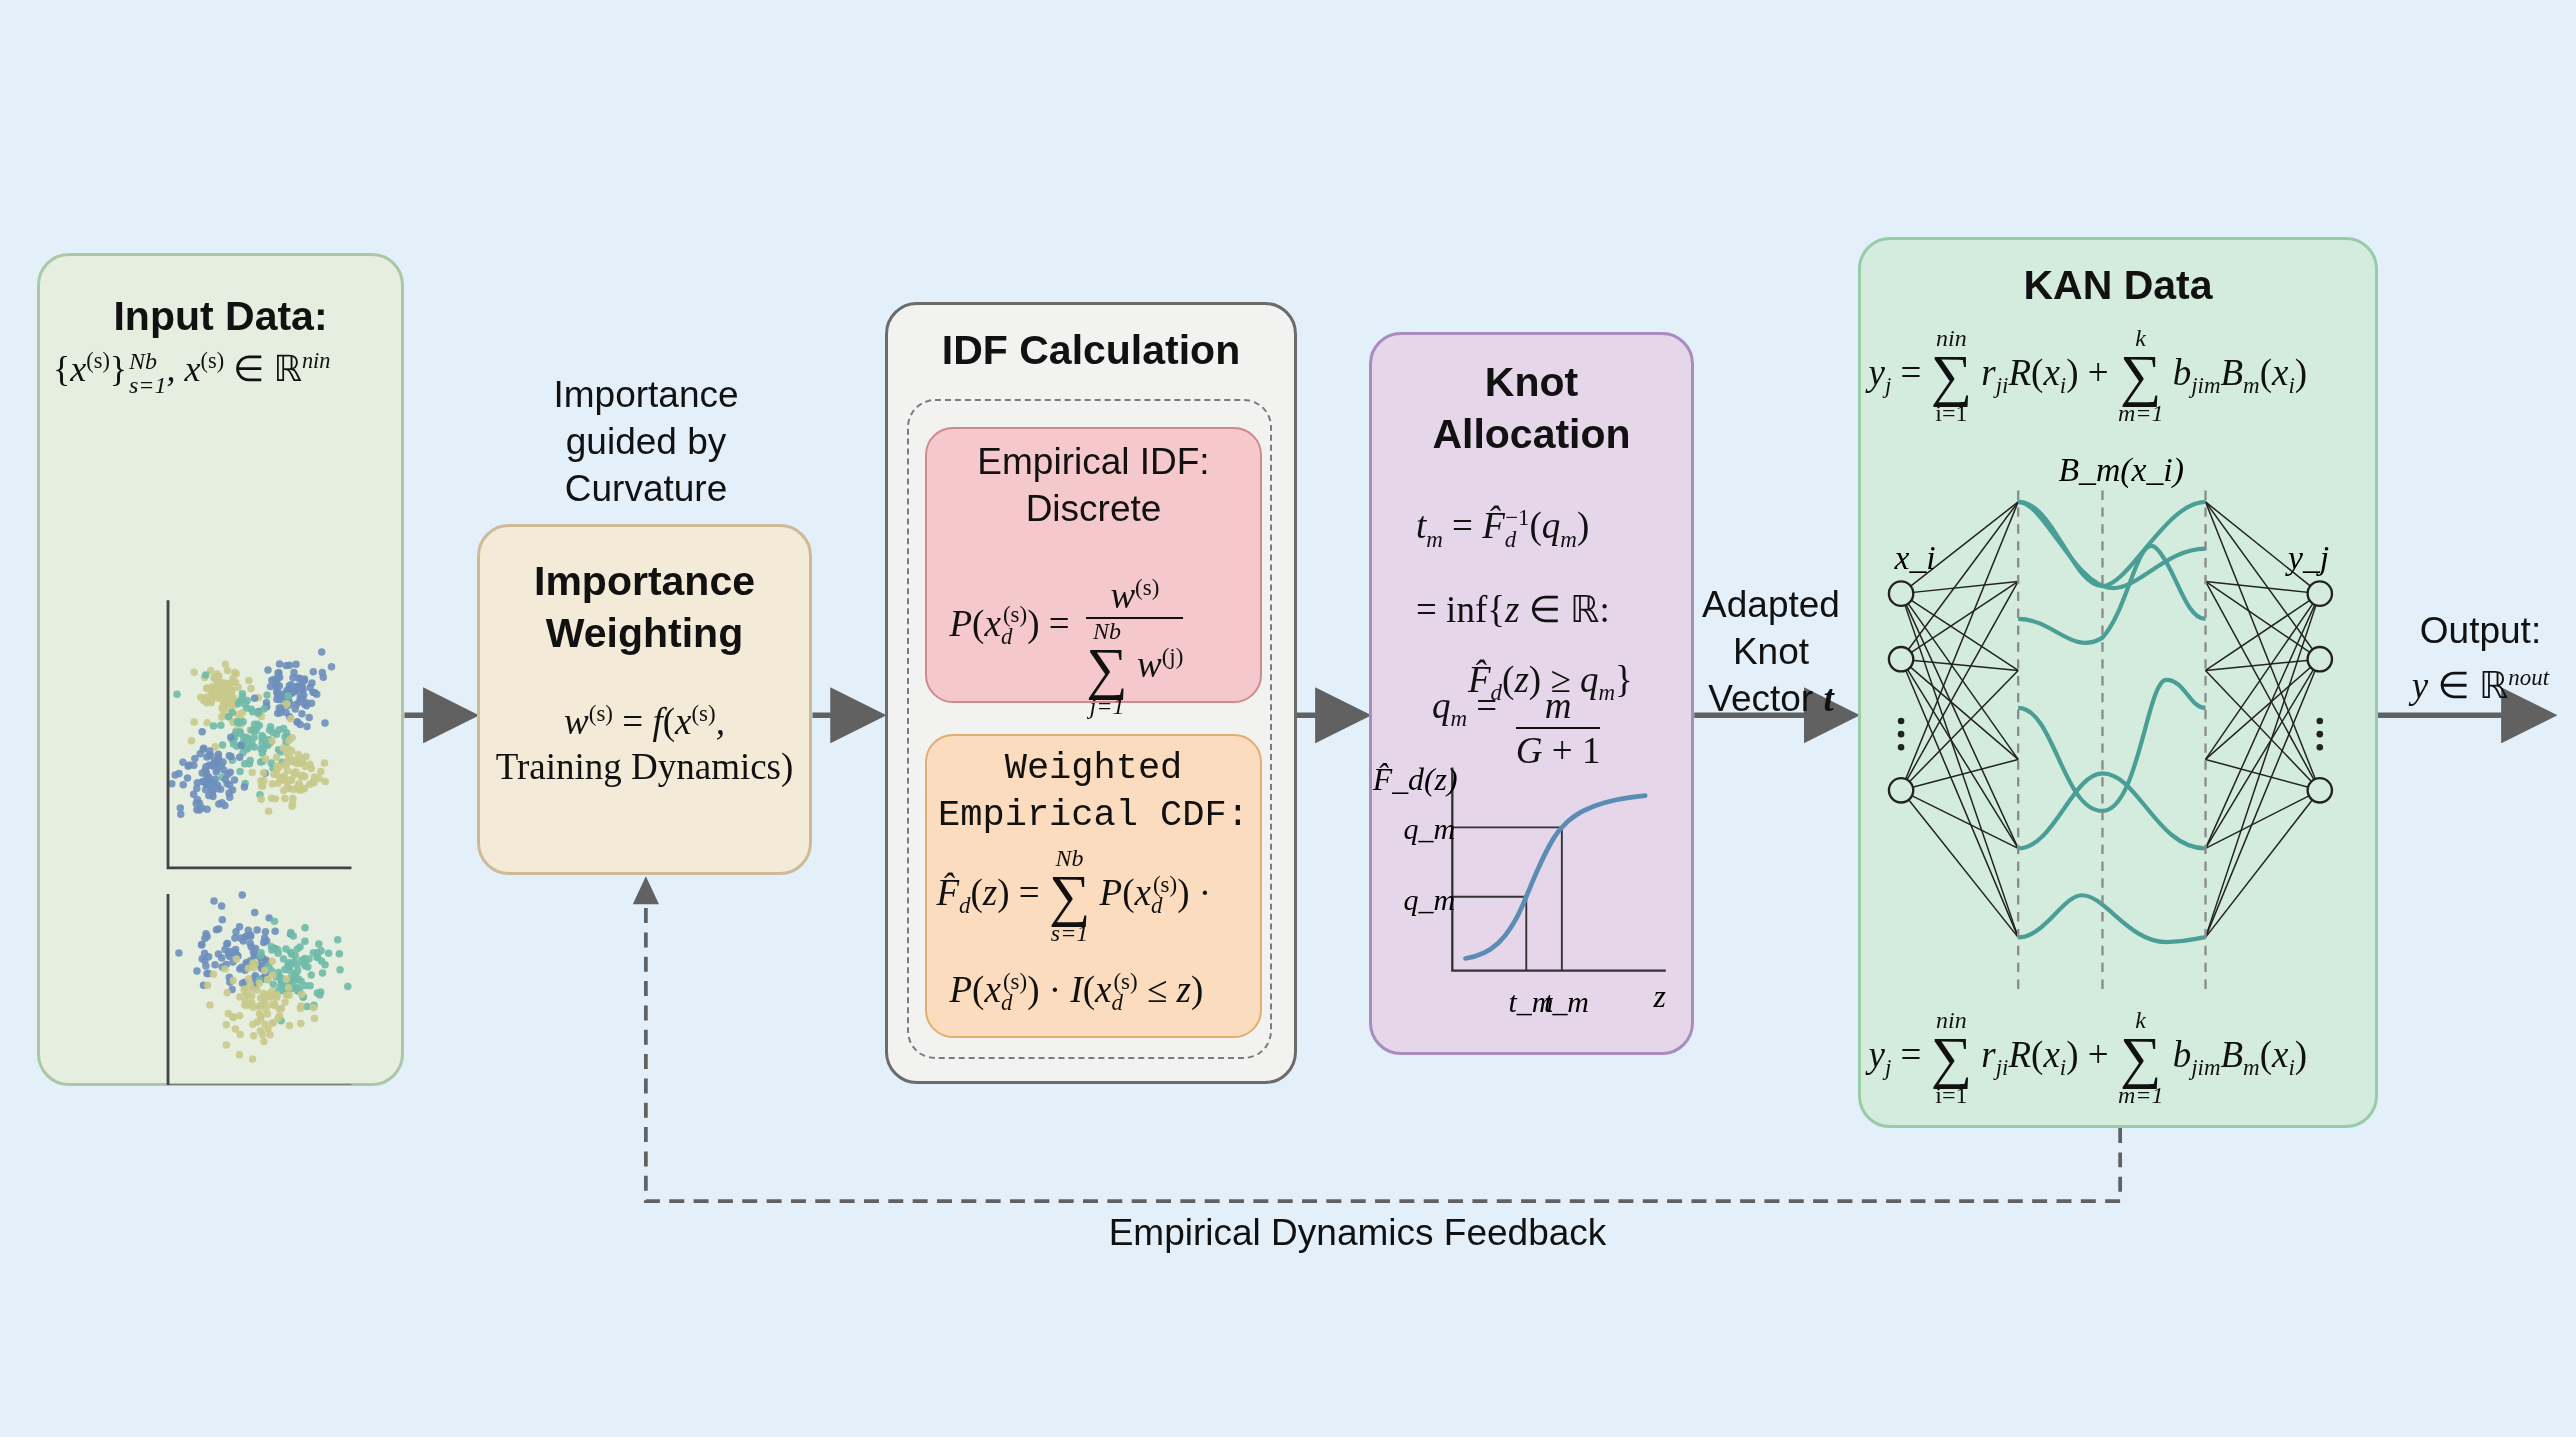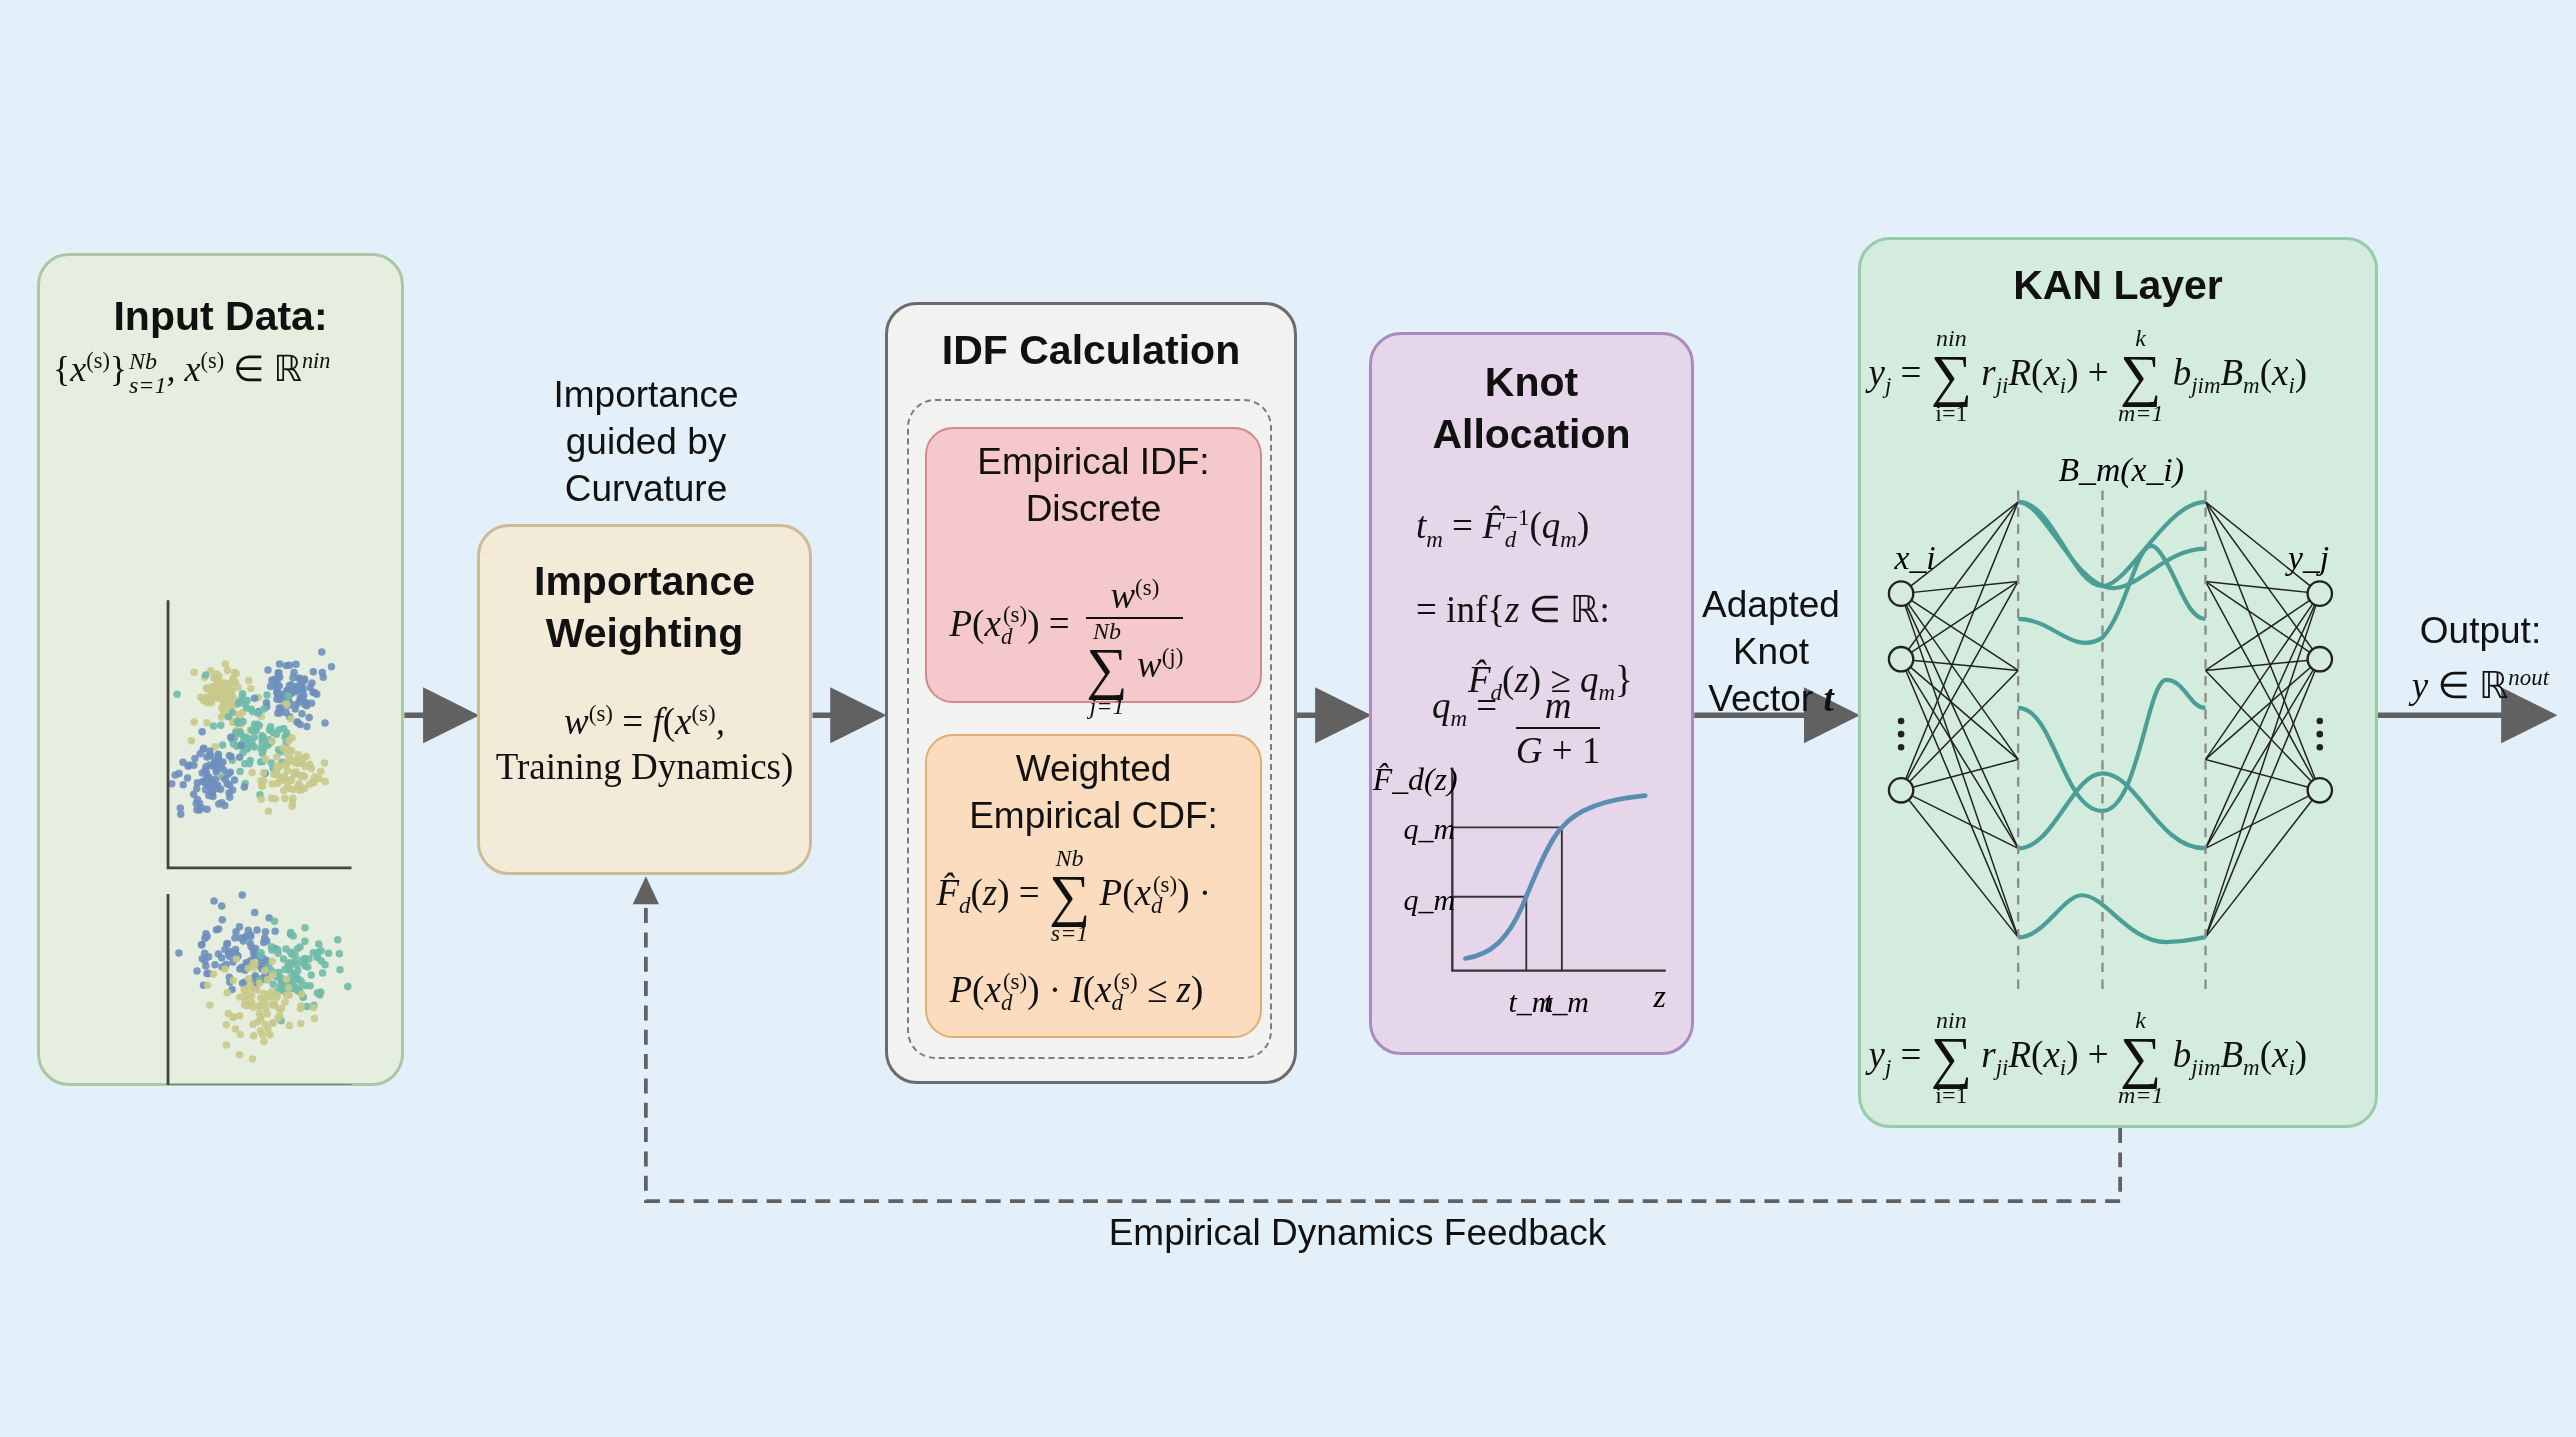--- a/index.html
+++ b/index.html
@@ -1077,21 +1077,21 @@
     <div class="math" style="left:22.5px;top:105px;font-size:37px;">
       <span style="vertical-align:middle;">P<span class="rm">(</span>x<sub style="position:relative;">d</sub><sup class="rm" style="margin-left:-9.4px;">(s)</sup><span class="rm">) =</span></span>
       <span class="frac" style="margin-left:7.5px;">
         <span class="num">w<sup class="rm">(s)</sup></span>
         <span class="den"><span class="sumwrap"><span class="top">Nb</span><span class="sig">∑</span><span class="bot">j=1</span></span> w<sup class="rm">(j)</sup></span>
       </span>
     </div>
   </div>
 
   <div class="box" style="left:37px;top:429px;width:337px;height:304px;background:#fbdcbf;border-color:#e2ad72;border-width:2.8px;border-radius:28px;">
-    <div class="lbl" style="left:0;right:0;top:9.4px;">
+    <div class="lbl" style="left:0;right:0;top:9.4px;font-family:Liberation Mono, monospace;">
       <div>Weighted</div>
       <div>Empirical CDF:</div>
     </div>
     <div class="math" style="left:9.4px;top:110px;font-size:37px;">
       <span style="vertical-align:middle;">F̂<sub>d</sub><span class="rm">(</span>z<span class="rm">) =</span></span>
       <span class="sumwrap"><span class="top">Nb</span><span class="sig">∑</span><span class="bot">s=1</span></span>
       <span style="vertical-align:middle;">P<span class="rm">(</span>x<sub>d</sub><sup class="rm" style="margin-left:-9.4px;">(s)</sup><span class="rm">) ·</span></span>
     </div>
     <div class="math" style="left:22.5px;top:232px;font-size:37px;">
       P<span class="rm">(</span>x<sub>d</sub><sup class="rm" style="margin-left:-9.4px;">(s)</sup><span class="rm">) ·</span> I<span class="rm">(</span>x<sub>d</sub><sup class="rm" style="margin-left:-9.4px;">(s)</sup> <span class="rm">≤</span> z<span class="rm">)</span>
@@ -1127,21 +1127,21 @@
   </svg>
 </div>
 
 <div class="lbl" style="left:1694px;top:581px;width:154px;">
   <div>Adapted</div>
   <div>Knot</div>
   <div>Vector <span style="font-family:'Liberation Serif',serif;font-style:italic;font-weight:bold;">t</span></div>
 </div>
 
 <div class="box" style="left:1858px;top:237px;width:520px;height:891px;background:#d3ecdd;border-color:#96cca7;">
-  <div class="title" style="top:19px;">KAN Layer</div>
+  <div class="title" style="top:19px;">KAN Data</div>
 
   <div class="math" style="left:7.5px;top:86px;font-size:37px;">
     <span style="vertical-align:middle;">y<sub>j</sub> <span class="rm">=</span></span>
     <span class="sumwrap"><span class="top">nin</span><span class="sig">∑</span><span class="bot rm">i=1</span></span>
     <span style="vertical-align:middle;">r<sub>ji</sub>R<span class="rm">(</span>x<sub>i</sub><span class="rm">) +</span></span>
     <span class="sumwrap"><span class="top">k</span><span class="sig">∑</span><span class="bot">m=1</span></span>
     <span style="vertical-align:middle;">b<sub>jim</sub>B<sub>m</sub><span class="rm">(</span>x<sub>i</sub><span class="rm">)</span></span>
   </div>
 
   <svg width="520" height="562" style="position:absolute;left:-3.7px;top:215px;" viewBox="0 0 555 600">

